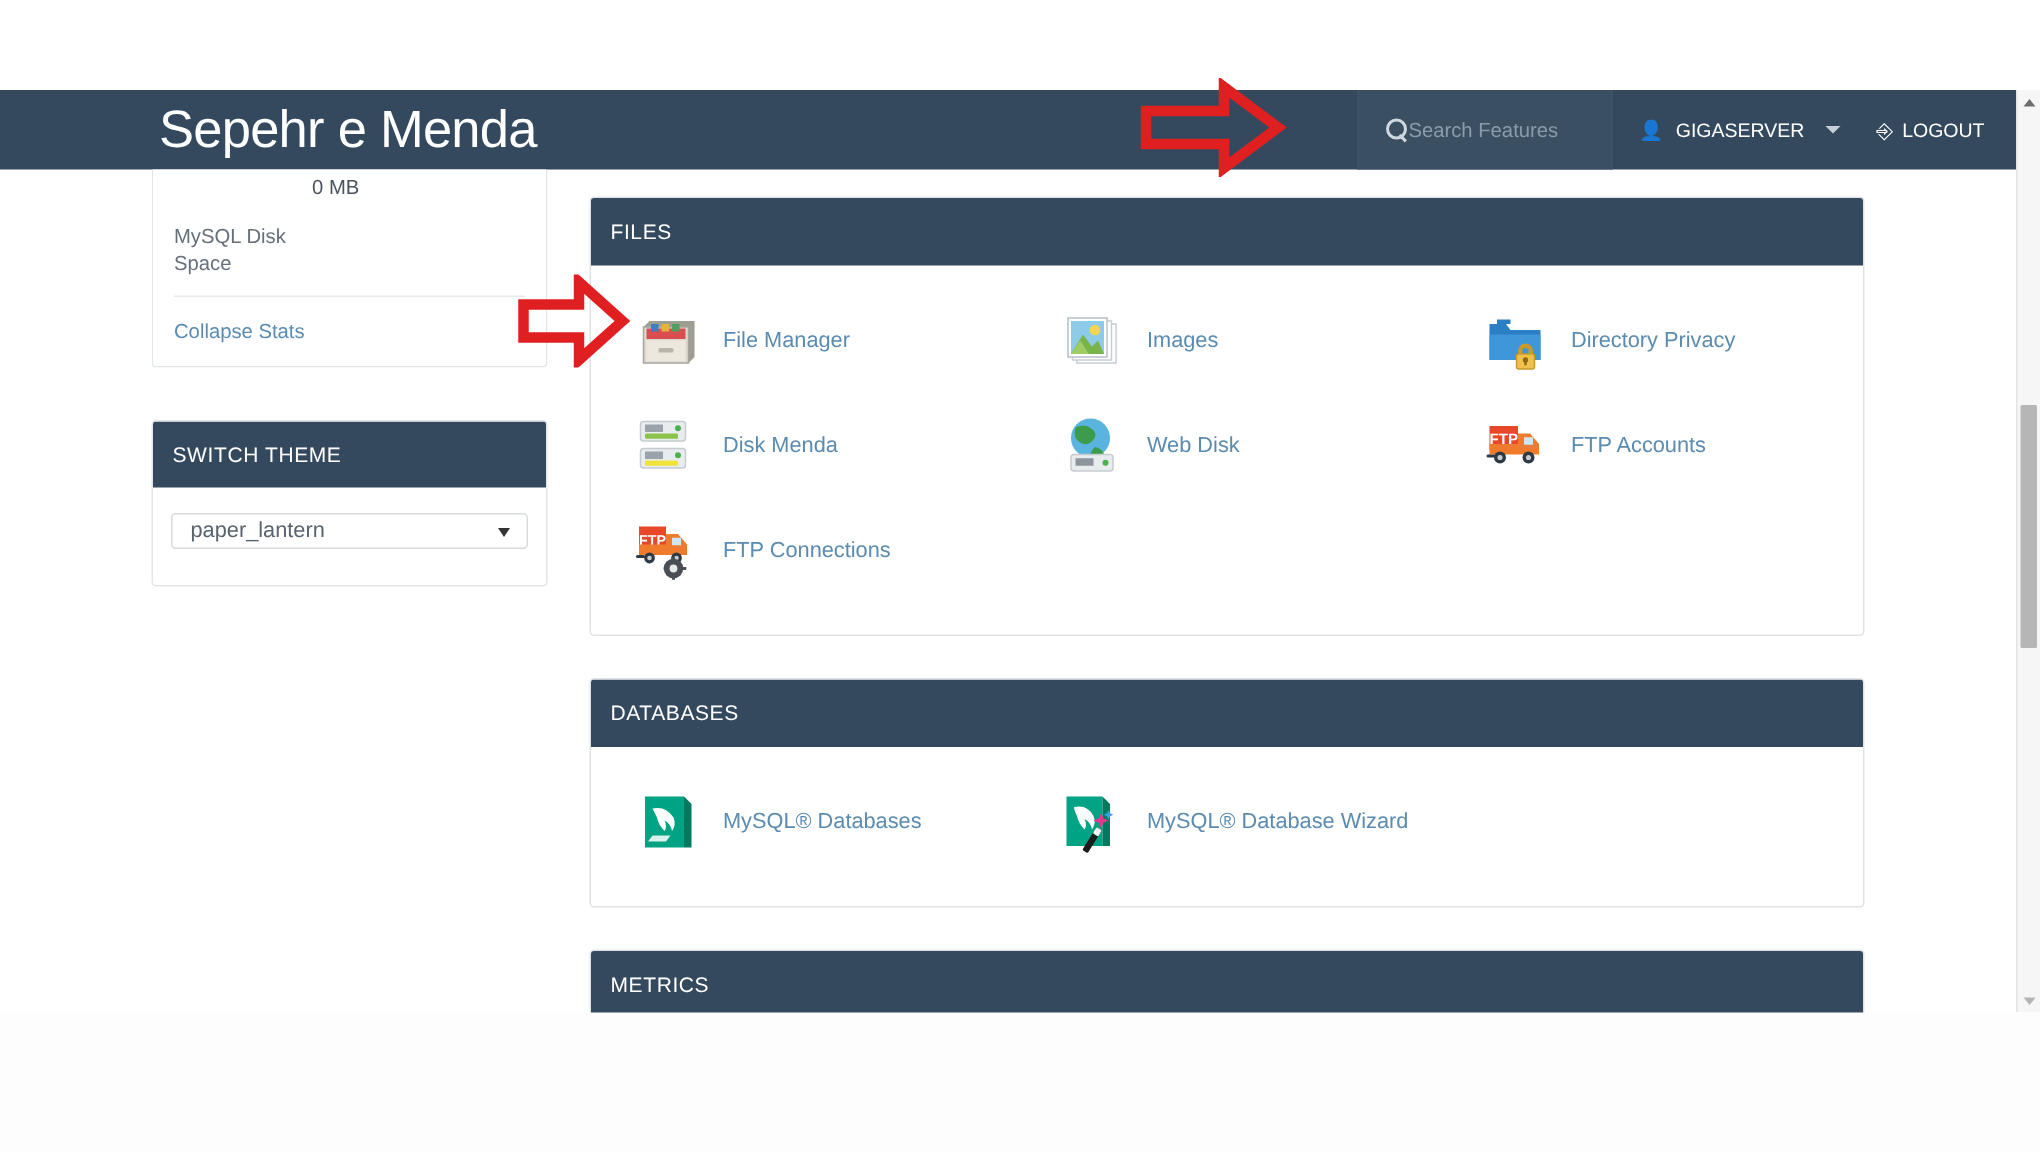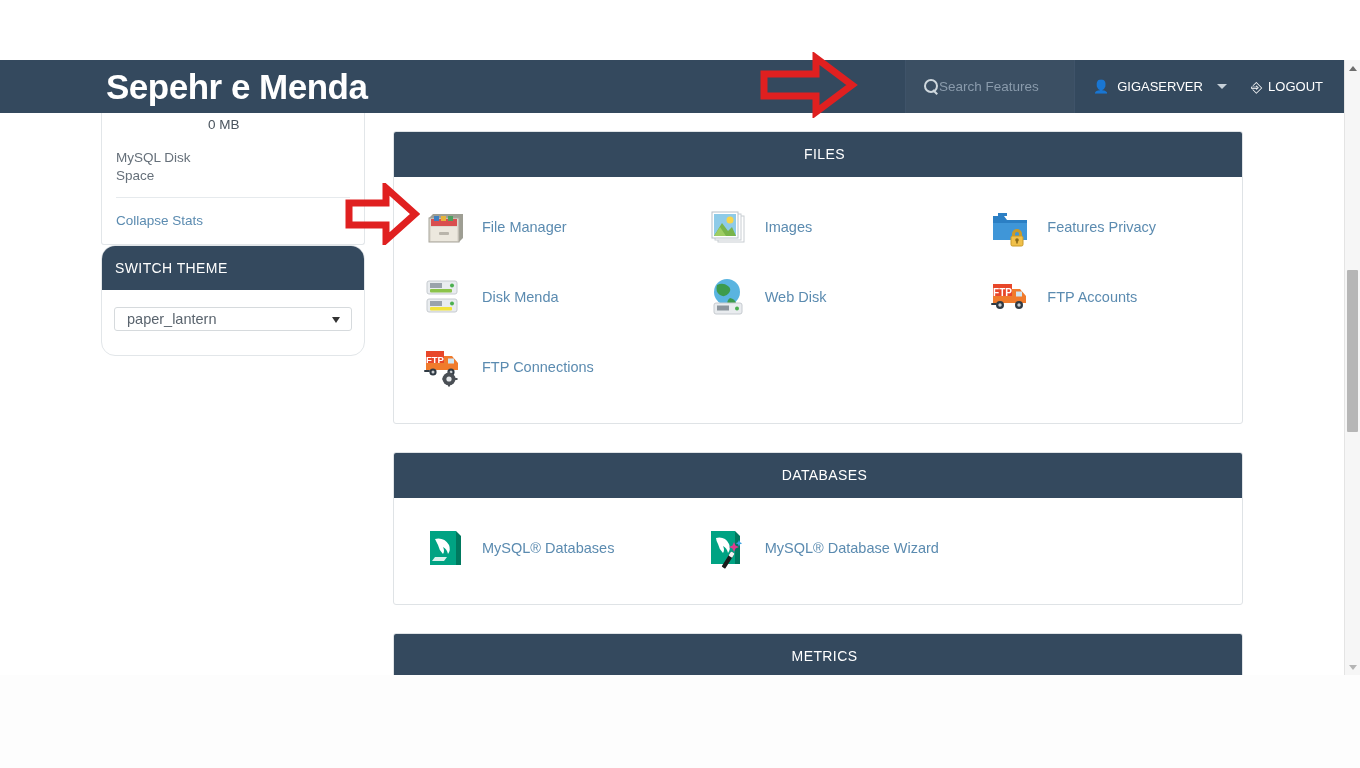--- a/index.html
+++ b/index.html
@@ -14,21 +14,21 @@
 
   
   .top-white { position:absolute; left:0; top:0; width:1360px; height:60px; background:#fff; }
 
   
   .header {
     position:absolute; left:0; top:60px; width:1345px; height:53px;
     background:#34495e; display:flex; align-items:center;
   }
   .brand {
-    color:#ffffff; font-size:35px; font-weight:bold;
+    color:#ffffff; font-size:35px; font-weight:normal;
     margin-left:106px; letter-spacing:-0.5px; line-height:1;
     white-space:nowrap;
   }
   .header-right { margin-left:auto; display:flex; align-items:stretch; height:53px; }
   .search-box {
     width:170px; height:53px; background:#3b4f63;
     display:flex; align-items:center; padding-left:18px; 
     border-left:1px solid #3f5369; border-right:1px solid #3f5369;
   }
   .search-icon { width:15px; height:15px; position:relative; flex:none; }
@@ -70,40 +70,40 @@
   }
   .stat-row { display:flex; padding:4px 0 12px 0; }
   .stat-label { color:#66707a; font-size:13.5px; width:92px; line-height:1.35;margin-top:32px; }
   .stat-value { color:#4a545e; font-size:13.5px; }
   .card-divider { height:1px; background:#e6eaed; }
   .collapse-link {
     color:#5b8bb0; font-size:13.5px; padding:15px 0 16px 0; display:block;
     cursor:pointer; text-decoration:none;
   }
 
-  .panel { border:1px solid #e2e6e9; border-radius:14px; background:#fff; overflow:hidden; }
+  .panel { margin-top:35px; border:1px solid #e2e6e9; border-radius:3px; background:#fff; overflow:hidden; }
   .panel-head {
     background:#34495e; color:#fff; font-size:14px; letter-spacing:.4px;
     padding:14px 0 14px 13px; font-weight:normal;
   }
   .panel-body { padding:17px 12px 24px 12px; }
   .theme-select {
     position:relative; width:100%; height:24px; border:1px solid #d6dadd; border-radius:3px;
     background:#fff; display:flex; align-items:center; padding:0 12px;
     color:#5a646e; font-size:14.5px; cursor:pointer;
   }
   .theme-select .sel-caret {
     position:absolute; right:11px; top:50%; margin-top:-2px;
     width:0;height:0;border-left:4.5px solid transparent;border-right:4.5px solid transparent;
     border-top:6px solid #333;
   }
 
   
   .main { position:absolute; left:393px; top:131px; width:850px; }
-  .section { border:1px solid #dfe3e6; border-radius:3px; background:#fff; margin-bottom:28px; overflow:hidden;text-align:center; }
+  .section { border:1px solid #dfe3e6; border-radius:3px; background:#fff; margin-bottom:28px; overflow:hidden; }
   .section-head {
     background:#34495e; color:#fff; font-size:14px; letter-spacing:.4px;
     padding:14px 0 15px 13px;
   }
   .section-body { padding:16px 0 20px 0; display:flex; flex-wrap:wrap; }
   .tile {
     width:33.333%; display:flex; align-items:center; gap:13px;
     padding:11px 0 11px 27px; text-decoration:none; cursor:pointer;
   }
   .tile-icon { width:48px; height:48px; flex:none; position:relative; }
@@ -229,21 +229,21 @@
             <svg viewBox="0 0 48 48" width="48" height="48">
               <path d="M7 12 L18 12 L21 16 L41 16 L41 36 L7 36 Z" fill="#2b7fc4"></path>
               <rect x="7" y="19" width="34" height="17" fill="#3f96d8"></rect>
               <rect x="12" y="9" width="9" height="3" fill="#2b7fc4"></rect>
               <path d="M26 30 a5 5 0 0 1 10 0 v3 h-3 v-3 a2 2 0 0 0 -4 0 v3 h-3 z" fill="#c99a28"></path>
               <rect x="25" y="32" width="12" height="10" rx="1.5" fill="#f0c04a" stroke="#c99a28" stroke-width="1"></rect>
               <circle cx="31" cy="36" r="1.8" fill="#8c6a18"></circle>
               <rect x="30.2" y="36" width="1.6" height="3.5" fill="#8c6a18"></rect>
             </svg>
           </span>
-          <span class="tile-label">Features Privacy</span>
+          <span class="tile-label">Directory Privacy</span>
         </a>
 
         <a class="tile">
           <span class="tile-icon">
             <svg viewBox="0 0 48 48" width="48" height="48">
               <rect x="6" y="7" width="30" height="13" rx="2" fill="#e9ecef" stroke="#c6cbd0" stroke-width="1"></rect>
               <rect x="9" y="9" width="12" height="5" fill="#9aa3ab"></rect>
               <circle cx="31" cy="11.5" r="2" fill="#4caf50"></circle>
               <rect x="9" y="15" width="22" height="3.5" rx="1" fill="#8bc34a"></rect>
               <rect x="6" y="25" width="30" height="13" rx="2" fill="#e9ecef" stroke="#c6cbd0" stroke-width="1"></rect>

